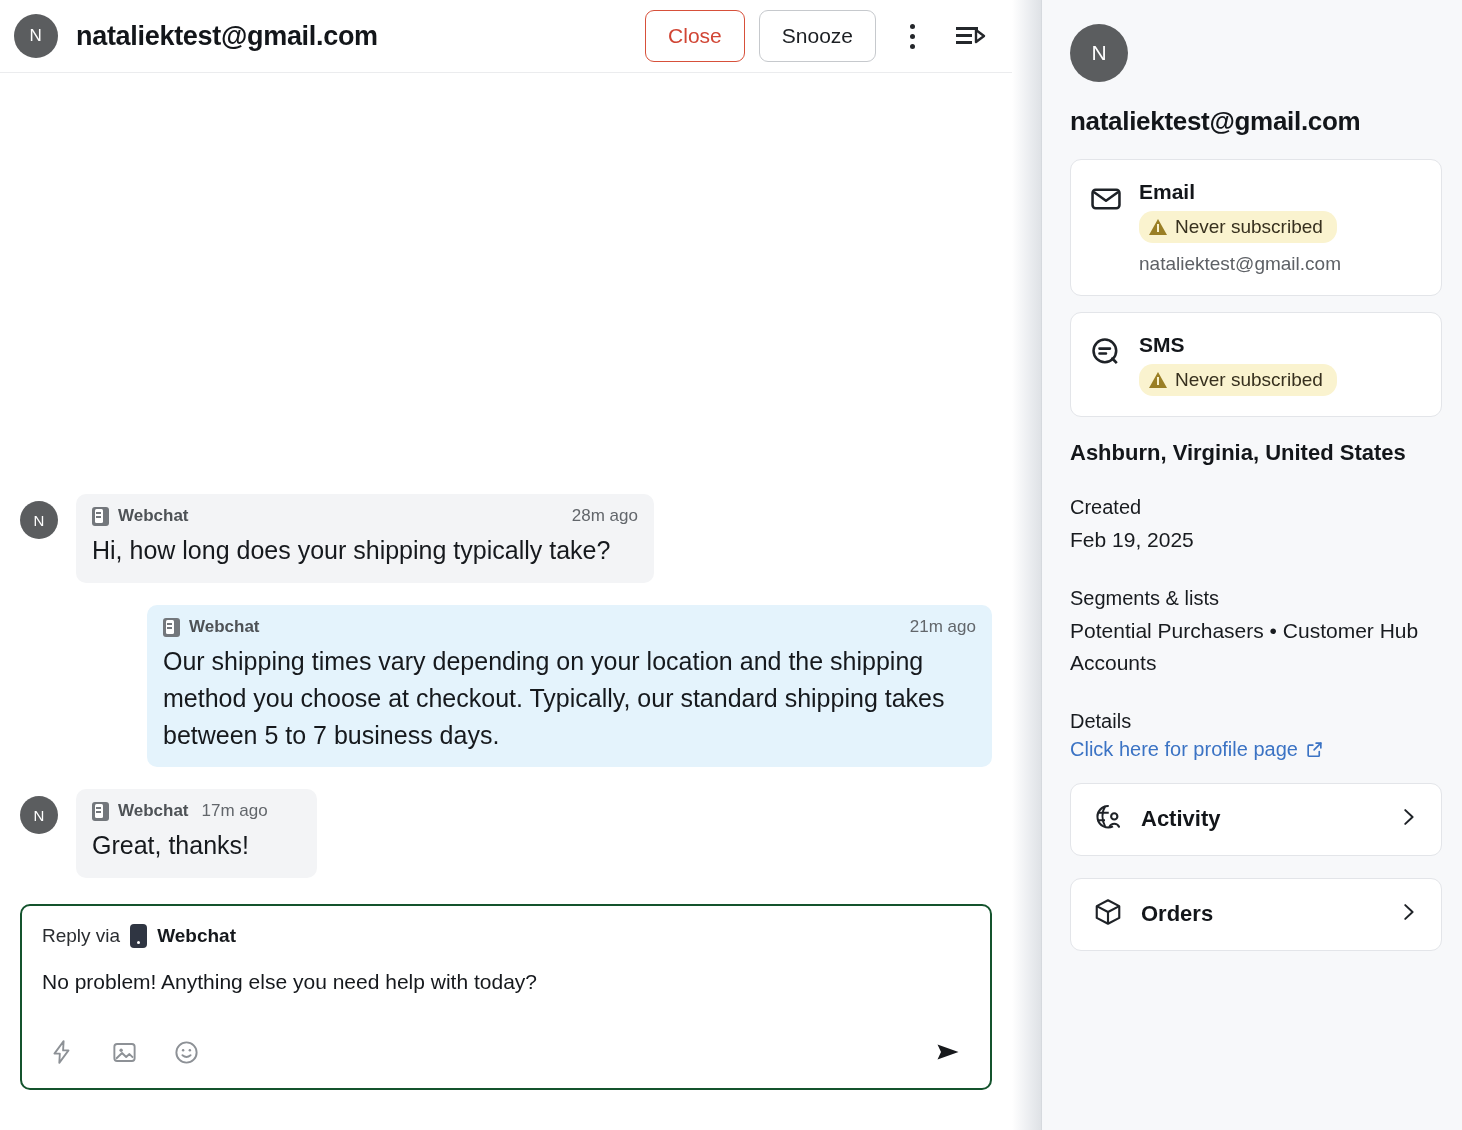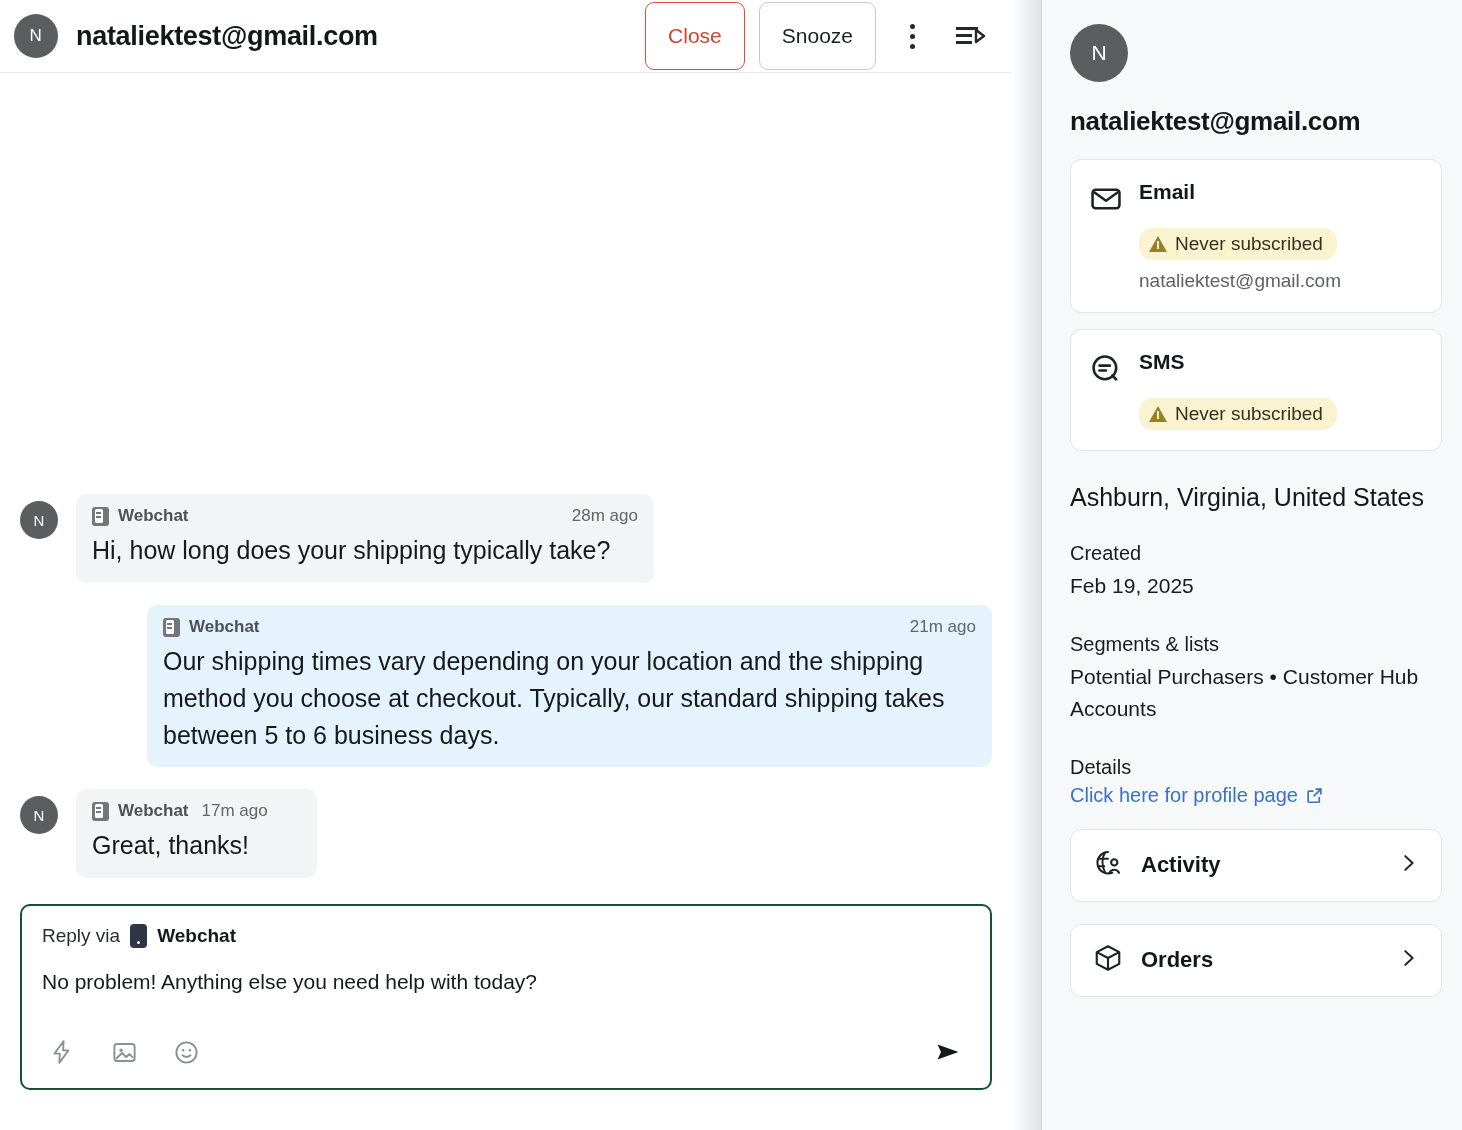--- a/index.html
+++ b/index.html
@@ -32,21 +32,21 @@
     font-size: 17px; font-weight: 400; letter-spacing: .5px;
     flex: 0 0 auto;
   }
   .header-title {
     font-size: 27px; font-weight: 700; color: #13161a;
     margin-left: 18px; letter-spacing: -.3px;
     white-space: nowrap;
   }
   .header-actions { margin-left: auto; display: flex; align-items: center; gap: 14px; }
   .btn {
-    height: 68px; border-radius: 9px; background: #fff;
+    height: 52px; border-radius: 9px; background: #fff;
     font-size: 21px; font-family: "Liberation Sans", sans-serif;
     padding: 0 22px; cursor: pointer; white-space: nowrap;
   }
   .btn-close { border: 1.5px solid #d7503a; color: #d14534; }
   .btn-snooze { border: 1.5px solid #c6c9cd; color: #1c1f23; }
   .icon-btn {
     width: 44px; height: 44px; display: flex; align-items: center; justify-content: center;
     background: none; border: none; cursor: pointer;
   }
   .kebab { display: flex; flex-direction: column; gap: 5px; align-items: center; }
@@ -155,34 +155,34 @@
     padding: 20px 18px; margin-top: 22px;
     display: flex; align-items: flex-start; gap: 16px;
   }
   .channel-card.sms { margin-top: 16px; }
   .ch-icon { flex: 0 0 auto; margin-top: 2px; }
   .ch-body { flex: 1 1 auto; min-width: 0; }
   .ch-name { font-size: 21px; font-weight: 700; color: #13161a; }
   .badge {
     display: inline-flex; align-items: center; gap: 8px;
     background: #faf3cf; border-radius: 14px;
-    padding: 5px 14px 5px 10px; margin-top: 24px;
+    padding: 5px 14px 5px 10px; margin-top: 7px;
     font-size: 19px; color: #37301e;
   }
   .warn-tri {
     width: 0; height: 0; border-left: 9px solid transparent;
     border-right: 9px solid transparent; border-bottom: 16px solid #9a7f25;
     position: relative; flex: 0 0 auto;
   }
   .warn-tri::after {
     content: ""; position: absolute; left: -1px; top: 5px;
     width: 2px; height: 8px; background: #faf3cf;
   }
   .ch-sub { font-size: 19px; color: #5e6166; margin-top: 10px; word-break: break-all; }
-  .side-loc { font-size: 25px; color: #13161a; margin-top: 32px; font-weight: 400; }
+  .side-loc { font-size: 22px; color: #13161a; margin-top: 23px; font-weight: 700; }
   .field { margin-top: 30px; }
   .field-label { font-size: 20px; color: #181b1f; }
   .field-value { font-size: 21px; color: #181b1f; margin-top: 5px; line-height: 1.55; }
   .profile-link {
     font-size: 20px; color: #3b73c4; text-decoration: none;
     display: inline-flex; align-items: center; gap: 7px; margin-top: 5px;
     cursor: pointer;
   }
   .nav-card {
     background: #fff; border: 1px solid #e3e5e9; border-radius: 11px;
@@ -242,21 +242,21 @@
         </div>
       </div>
 
       <div class="msg-row outbound">
         <div class="bubble outbound" style="width:845px">
           <div class="bubble-meta">
             <span class="wc-icon"></span>
             <span>Webchat</span>
             <span class="time push">21m ago</span>
           </div>
-          <div class="bubble-text">Our shipping times vary depending on your location and the shipping method you choose at checkout. Typically, our standard shipping takes between 5 to 6 business days.</div>
+          <div class="bubble-text">Our shipping times vary depending on your location and the shipping method you choose at checkout. Typically, our standard shipping takes between 5 to 7 business days.</div>
         </div>
       </div>
 
       <div class="msg-row">
         <div class="msg-avatar">N</div>
         <div class="bubble inbound" style="width:241px">
           <div class="bubble-meta">
             <span class="wc-icon"></span>
             <span>Webchat</span>
             <span class="time" style="margin-left:4px">17m ago</span>

